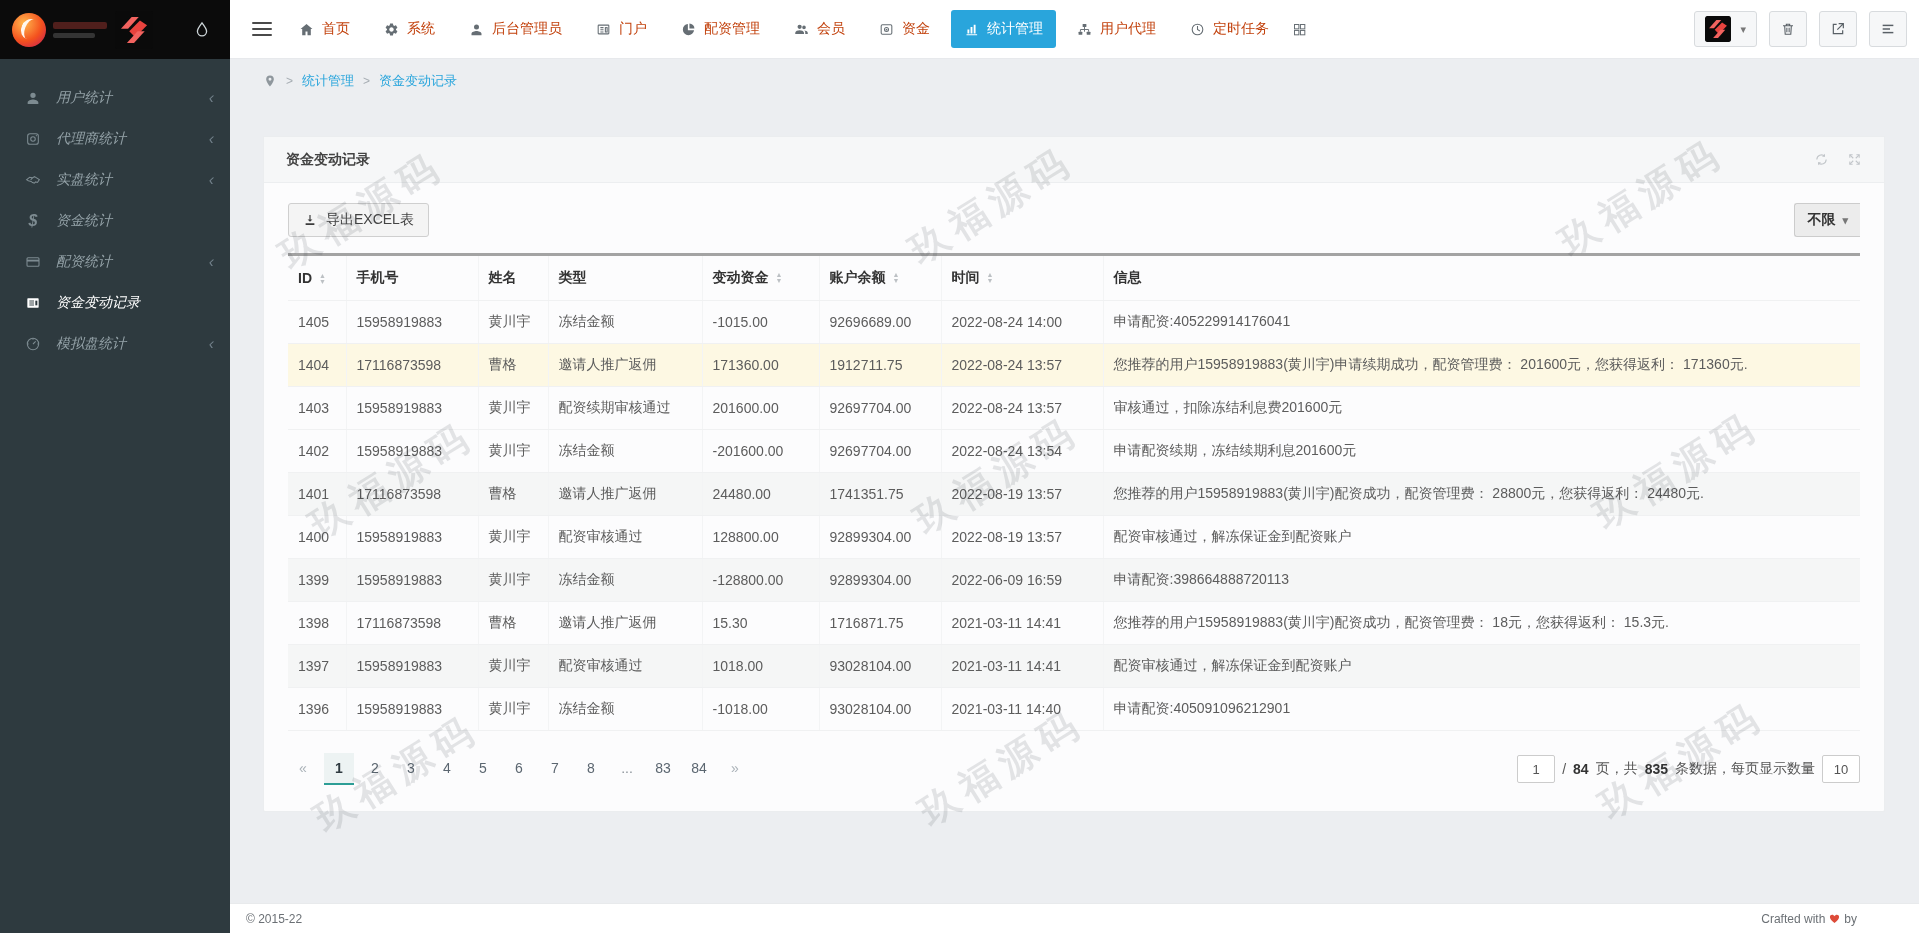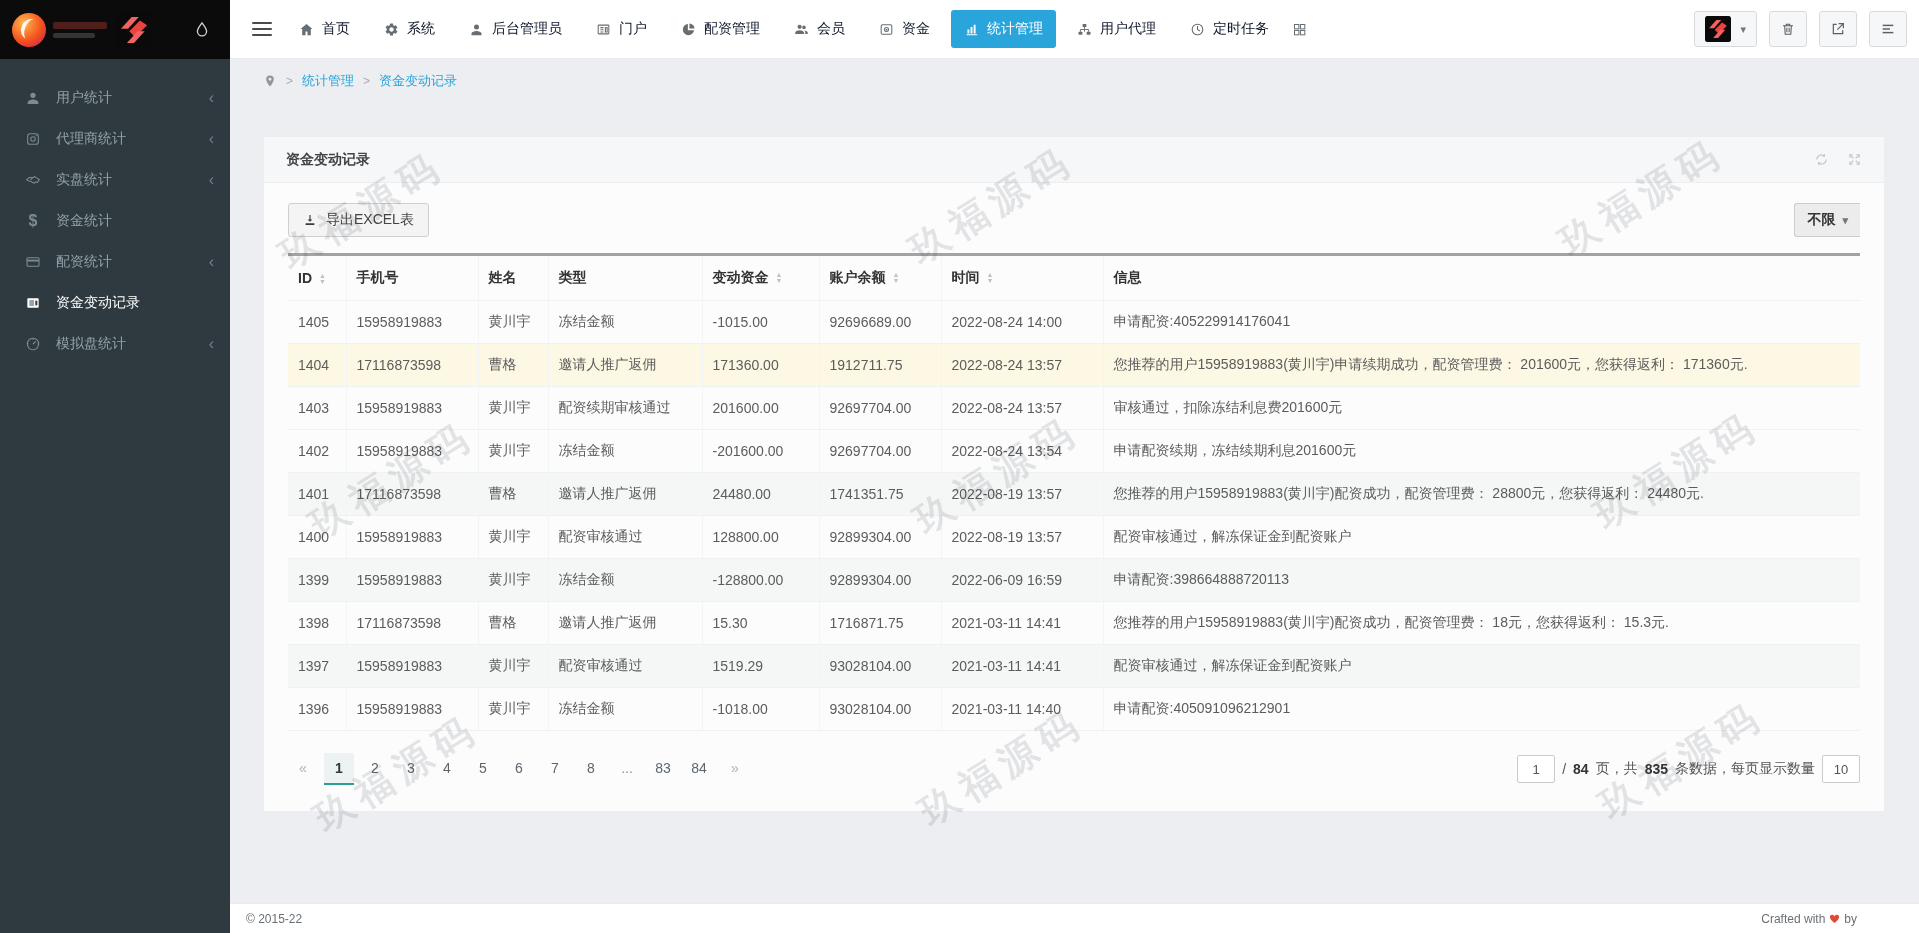--- a/index.html
+++ b/index.html
@@ -3,21 +3,21 @@
 <meta charset="utf-8">
 <style>
   * { box-sizing: border-box; margin: 0; padding: 0; }
   html,body { width:1919px; height:933px; overflow:hidden; }
   body { font-family:"Liberation Sans","DejaVu Sans",sans-serif; background:#eceef1; position:relative; font-size:14px; }
   .icon { display:inline-flex; align-items:center; justify-content:center; line-height:1; }
   .icon svg { width:1em; height:1em; display:block; }
   .icon .glyph { font-weight:bold; }
 
   
-  .sidebar { position:absolute; left:0; top:0; width:230px; height:933px; background:#2e3a3f; z-index:5; }
+  .sidebar { position:absolute; left:0; top:0; width:230px; height:933px; background:#2e3a3f; z-index:5;font-style:italic; }
   .logo { height:59px; background:#0b0b0b; display:flex; align-items:center; padding-left:12px; }
   .phoenix { width:34px; height:34px; border-radius:50%; flex:0 0 34px;
              background:radial-gradient(circle at 35% 30%, #ffb74d 0%, #f4511e 55%, #c2185b 100%); position:relative; overflow:hidden; }
   .phoenix::after { content:""; position:absolute; left:9px; top:6px; width:15px; height:21px; border-radius:50%;
                     border-left:4px solid rgba(255,255,255,.92); transform:rotate(20deg); }
   .logo-textbars { display:flex; flex-direction:column; gap:4px; margin-left:7px; }
   .logo-textbars i { display:block; width:54px; height:7px; background:rgba(165,55,48,.45); border-radius:2px; filter:blur(.6px); }
   .logo-textbars i + i { width:42px; height:5px; background:rgba(150,150,150,.3); }
   .brand-mark { width:38px; height:38px; margin-left:8px; flex:0 0 38px; }
   .brand-mark svg { width:38px; height:38px; display:block; }
@@ -28,21 +28,21 @@
   .sb-item.active { color:#ffffff; }
   .sb-item.active .icon { color:#ffffff; }
   .sb-chevron { margin-left:auto; color:#72808a; font-size:16px; }
 
   
   .navbar { position:absolute; left:230px; top:0; right:0; height:59px; background:#fff; border-bottom:1px solid #e7e9ec;
             display:flex; align-items:center; padding:0 12px 0 22px; z-index:4; }
   .hamburger { width:20px; display:flex; flex-direction:column; gap:4px; cursor:pointer; margin-right:14px; }
   .hamburger i { display:block; height:2px; background:#4a4a4a; border-radius:1px; }
   .nav-list { display:flex; align-items:center; gap:8px; }
-  .nav-item { display:flex; align-items:center; gap:8px; padding:10px 13px; border-radius:3px; color:#0f172a; cursor:pointer; white-space:nowrap; }
+  .nav-item { display:flex; align-items:center; gap:8px; padding:10px 13px; border-radius:3px; color:#c2410c; cursor:pointer; white-space:nowrap; }
   .nav-item .icon { font-size:15px; color:#666e74; }
   .nav-item.active { background:#29a5dc; color:#fff; }
   .nav-item.active .icon { color:#fff; }
   .nav-grid { padding:10px 10px; color:#666e74; font-size:15px; cursor:pointer; }
   .nav-right { margin-left:auto; display:flex; gap:12px; align-items:center; }
   .tool-btn { height:36px; min-width:38px; border:1px solid #d8dbde; background:#f6f7f8; border-radius:3px;
               display:flex; align-items:center; justify-content:center; color:#596066; font-size:16px; cursor:pointer; }
   .avatar-btn { padding:0 10px; gap:9px; }
   .avatar-img { width:26px; height:26px; border-radius:2px; overflow:hidden; }
   .avatar-img svg { width:26px; height:26px; display:block; }
@@ -510,21 +510,21 @@
             <td>15.30</td>
             <td>1716871.75</td>
             <td>2021-03-11 14:41</td>
             <td>您推荐的用户15958919883(黄川宇)配资成功，配资管理费： 18元，您获得返利： 15.3元.</td>
           </tr>
           <tr class="row">
             <td>1397</td>
             <td>15958919883</td>
             <td>黄川宇</td>
             <td>配资审核通过</td>
-            <td>1519.29</td>
+            <td>1018.00</td>
             <td>93028104.00</td>
             <td>2021-03-11 14:41</td>
             <td>配资审核通过，解冻保证金到配资账户</td>
           </tr>
           <tr class="row">
             <td>1396</td>
             <td>15958919883</td>
             <td>黄川宇</td>
             <td>冻结金额</td>
             <td>-1018.00</td>

